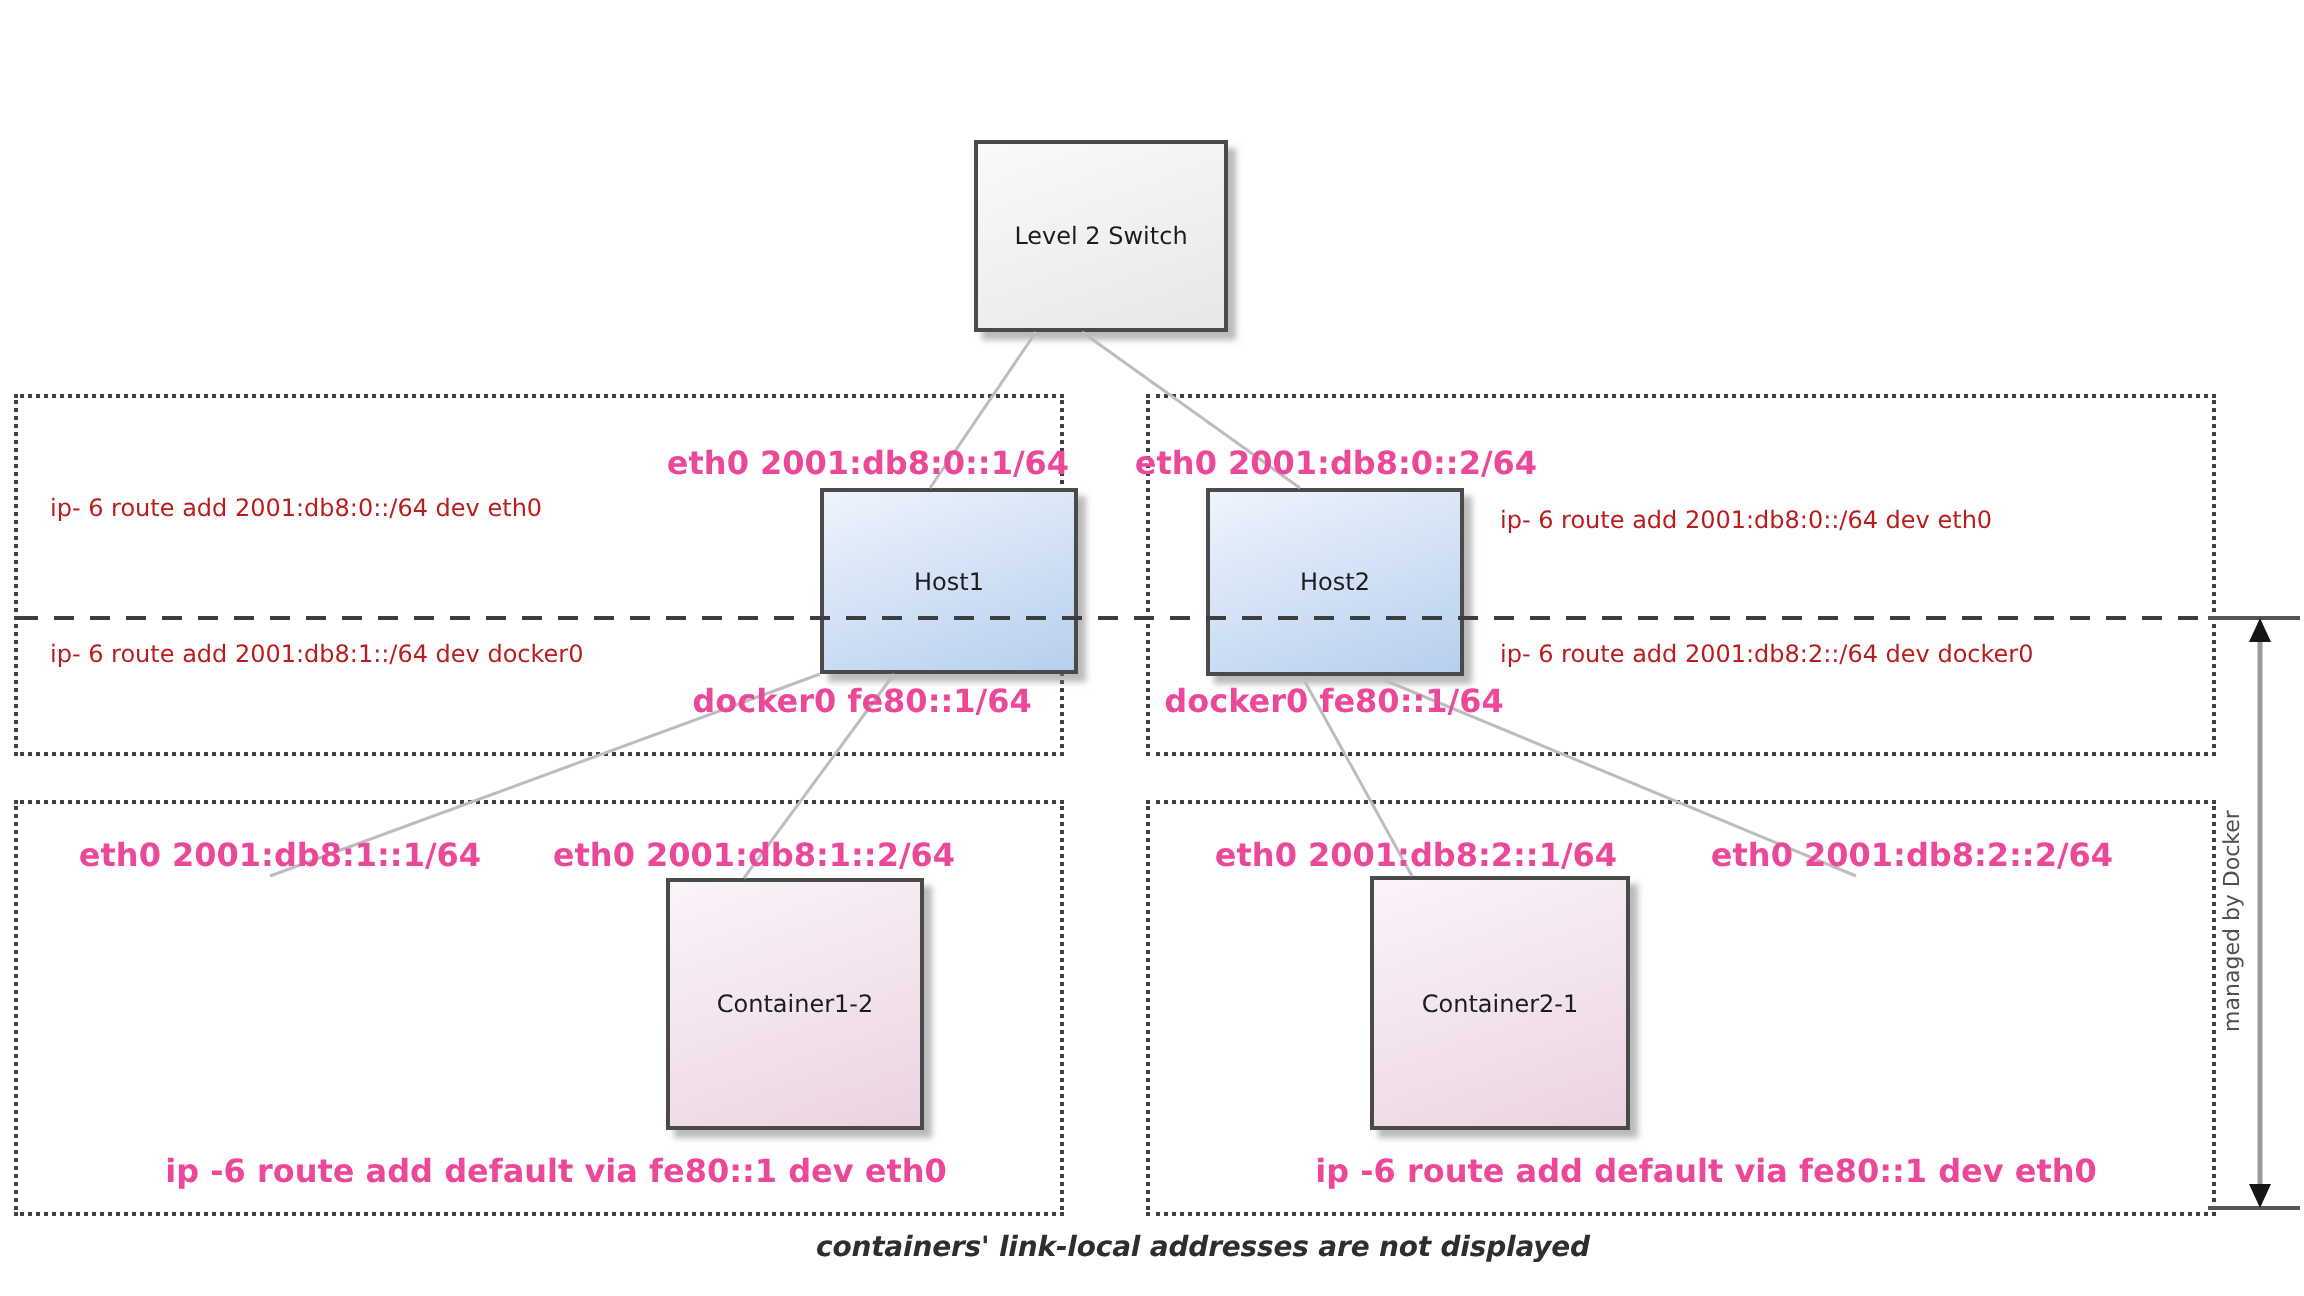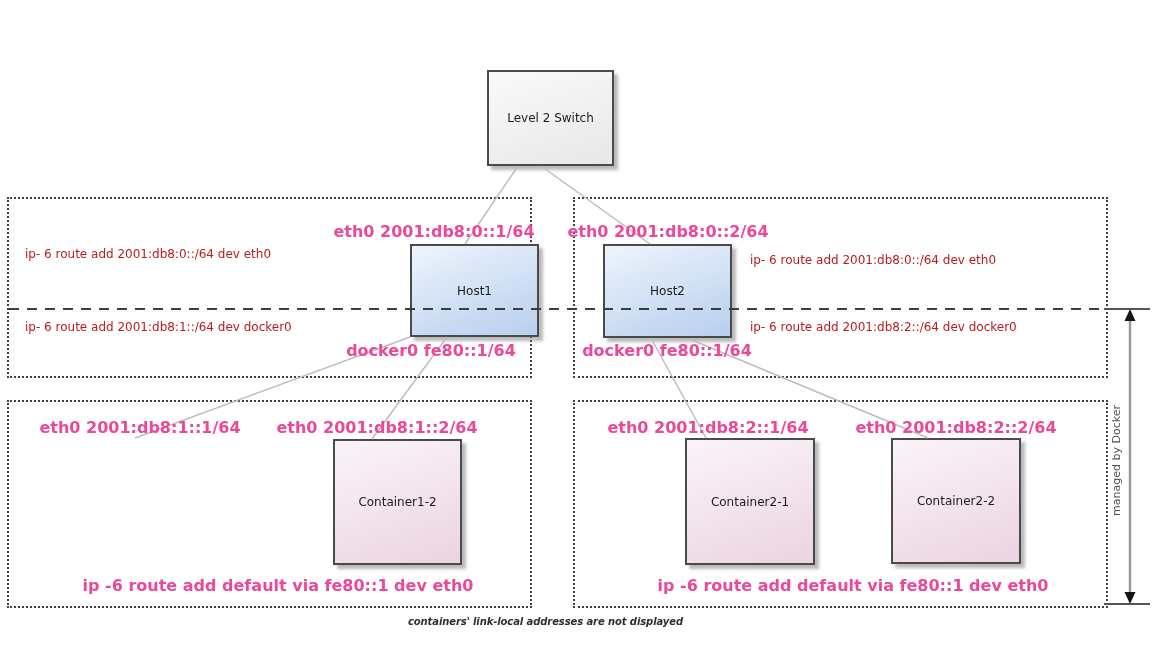--- a/index.html
+++ b/index.html
@@ -24,21 +24,21 @@
   svg.wires { position:absolute; left:0; top:0; z-index:3; pointer-events:none; }
   .lbl {
     position:absolute; z-index:4; white-space:nowrap; font-size:16px; color:#ec4899;
     line-height:14px;
     font-weight:bold;
   }
   .lbl.centered { transform:translateX(-50%); }
   .route-block { position:absolute; z-index:4; font-size:12px; line-height:15px; white-space:nowrap; color:#b91c1c; }
   .caption {
     position:absolute; z-index:4; font-style:italic; font-weight:600;
-    font-size:10px; letter-spacing:-0.1px; color:#2e2e2e; white-space:nowrap;
+    font-size:14px; letter-spacing:-0.1px; color:#2e2e2e; white-space:nowrap;
   }
   .side-label {
     position:absolute; z-index:4; width:200px; text-align:center;
     font-size:11px; color:#4f4f4f; white-space:nowrap;
     transform:rotate(-90deg); transform-origin:center center;
   }
 </style>
 </head>
 <body>
 
@@ -58,23 +58,20 @@
   </div>
   <div class="node host" style="left:603px; top:244px; width:125px; height:90px;">
     <span>Host2</span>
   </div>
 
   <div class="node containr" style="left:312px; top:439px; width:125px; height:122px;margin-left:21px;">
     <span>Container1-2</span>
   </div>
   <div class="node containr" style="left:643px; top:438px; width:126px; height:123px;margin-left:42px;">
     <span>Container2-1</span>
-  </div>
-  <div class="node containr" style="left:891px; top:438px; width:126px; height:122px;">
-    <span>Container2-2</span>
   </div>
 
   <svg class="wires" width="1152" height="648" viewBox="0 0 1152 648">
     <line x1="518" y1="166" x2="465" y2="244" stroke="#bdbdbd" stroke-width="1.5"></line>
     <line x1="541" y1="166" x2="650" y2="244" stroke="#bdbdbd" stroke-width="1.5"></line>
     <line x1="410" y1="337" x2="135" y2="438" stroke="#bdbdbd" stroke-width="1.5"></line>
     <line x1="447" y1="337" x2="372" y2="439" stroke="#bdbdbd" stroke-width="1.5"></line>
     <line x1="652" y1="340" x2="706" y2="438" stroke="#bdbdbd" stroke-width="1.5"></line>
     <line x1="692" y1="340" x2="928" y2="438" stroke="#bdbdbd" stroke-width="1.5"></line>
 

